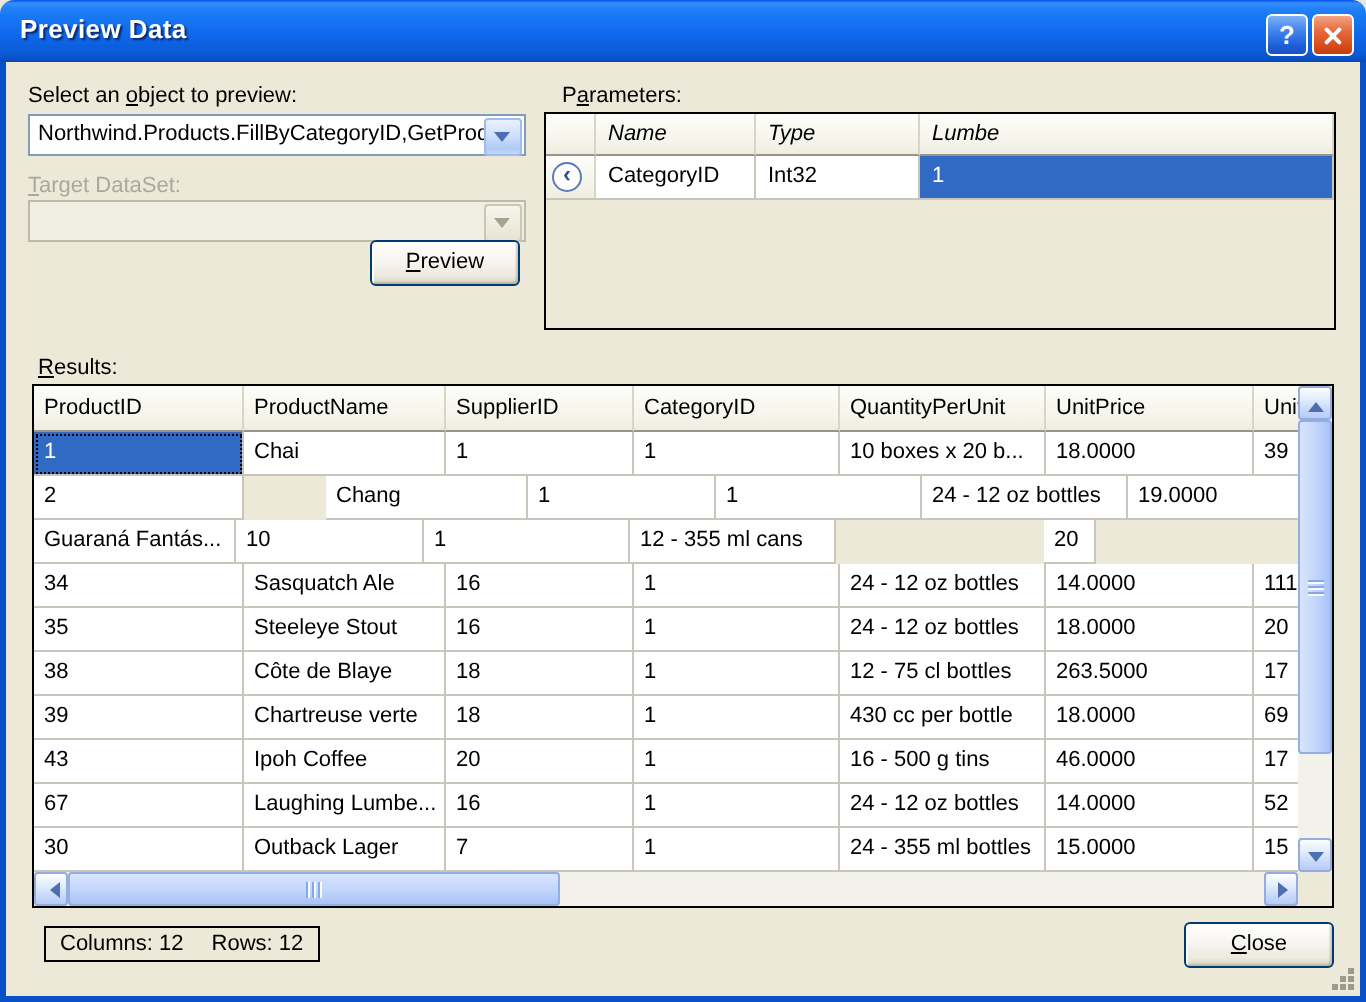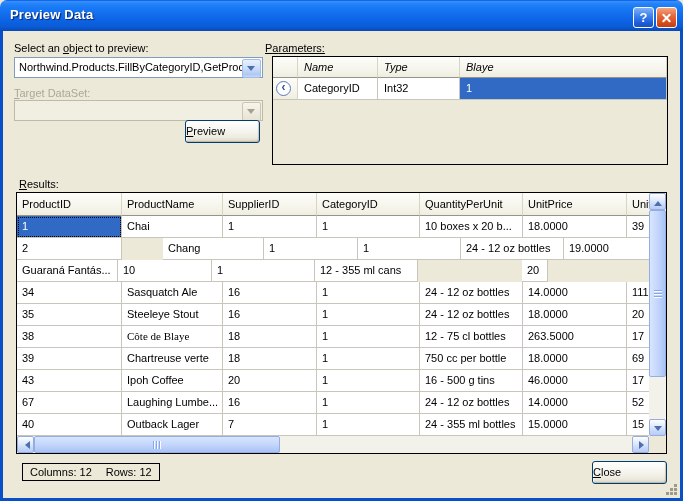--- a/index.html
+++ b/index.html
@@ -32,21 +32,21 @@
   .combo{position:absolute;box-sizing:border-box;height:21px;border:1px solid #7F9DB9;background:#fff;}
   .combo .ctext{position:absolute;left:4px;top:3px;right:19px;white-space:nowrap;overflow:hidden;}
   .carrow{position:absolute;top:1px;right:1px;width:17px;height:17px;border:1px solid #9EBCF0;border-radius:2px;
     background:linear-gradient(180deg,#E9F1FD 0%,#CFE0FA 45%,#AFC9F4 85%,#C6D8F4 100%);}
   .carrow::after{content:"";position:absolute;left:4px;top:6px;border:4px solid transparent;border-top:5px solid #4D6FB0;}
   .combo.off{border-color:#BDBAA9;background:#F1EFE2;}
   .combo.off .carrow{border-color:#C9C6B4;background:linear-gradient(180deg,#F7F5EC,#E7E4D4);}
   .combo.off .carrow::after{border-top-color:#A5A293;}
 
   
-  .xpbtn{position:absolute;box-sizing:border-box;border:1px solid #003C74;border-radius:3px;padding-top:4px;
+  .xpbtn{position:absolute;box-sizing:border-box;border:1px solid #003C74;border-radius:3px;text-align:center;padding-top:4px;
     background:linear-gradient(180deg,#FFFFFF 0%,#F6F5F0 45%,#EDEBE0 78%,#DCD8C6 100%);
     box-shadow:inset 1px 1px 0 #fff, inset -1px -1px 1px rgba(150,140,110,.45);cursor:default;}
 
   
   .pgrid{position:absolute;left:272px;top:56px;width:396px;height:109px;box-sizing:border-box;
     border:1px solid #000;background:#ECE9D8;overflow:hidden;}
   .phdr{display:flex;height:21px;}
   .phcell{box-sizing:border-box;flex:none;padding:4px 0 0 6px;overflow:hidden;white-space:nowrap;
     background:linear-gradient(180deg,#FDFDFA 0%,#F5F4EA 70%,#EFEDE0 100%);
     border-right:1px solid #D8D5C4;border-bottom:1px solid #97948A;font-style:italic;}
@@ -129,28 +129,28 @@
 
   <div class="lbl dis" style="left:14px;top:87px;"><span></span><span class="u">T</span><span>arget DataSet:</span></div>
 
   <div class="combo off" style="left:14px;top:100px;width:249px;">
     <span class="ctext"></span>
     <div class="carrow"></div>
   </div>
 
   <div class="xpbtn" style="left:185px;top:120px;width:75px;height:23px;"><span></span><span class="u">P</span><span>review</span></div>
 
-  <div class="lbl" style="left:265px;top:42px;text-decoration:underline;"><span>P</span><span class="u">a</span><span>rameters:</span></div>
+  <div class="lbl" style="left:281px;top:42px;"><span>P</span><span class="u">a</span><span>rameters:</span></div>
 
   <div class="pgrid">
     <div class="phdr">
       <div class="phcell pc0"></div>
       <div class="phcell pc1">Name</div>
       <div class="phcell pc2">Type</div>
-      <div class="phcell pc3">Blaye</div>
+      <div class="phcell pc3">Lumbe</div>
     </div>
     <div class="prow">
       <div class="prhcell pc0">
         <span class="picon">‹</span>
       </div>
       <div class="pcell pc1">CategoryID</div>
       <div class="pcell pc2">Int32</div>
       <div class="pcell pc3 psel">1</div>
     </div>
   </div>
@@ -208,33 +208,33 @@
             <div class="gcell" style="width: 105px;">35</div>
             <div class="gcell" style="width: 101px;">Steeleye Stout</div>
             <div class="gcell" style="width: 94px;">16</div>
             <div class="gcell" style="width: 103px;">1</div>
             <div class="gcell" style="width: 103px;">24 - 12 oz bottles</div>
             <div class="gcell" style="width: 104px;">18.0000</div>
             <div class="gcell" style="width: 26px;">20</div>
           </div>
           <div class="grow">
             <div class="gcell" style="width: 105px;">38</div>
-            <div class="gcell" style="width: 101px; font-family: Liberation Serif, serif;">Côte de Blaye</div>
+            <div class="gcell" style="width: 101px;">Côte de Blaye</div>
             <div class="gcell" style="width: 94px;">18</div>
             <div class="gcell" style="width: 103px;">1</div>
             <div class="gcell" style="width: 103px;">12 - 75 cl bottles</div>
             <div class="gcell" style="width: 104px;">263.5000</div>
             <div class="gcell" style="width: 26px;">17</div>
           </div>
           <div class="grow">
             <div class="gcell" style="width: 105px;">39</div>
             <div class="gcell" style="width: 101px;">Chartreuse verte</div>
             <div class="gcell" style="width: 94px;">18</div>
             <div class="gcell" style="width: 103px;">1</div>
-            <div class="gcell" style="width: 103px;">750 cc per bottle</div>
+            <div class="gcell" style="width: 103px;">430 cc per bottle</div>
             <div class="gcell" style="width: 104px;">18.0000</div>
             <div class="gcell" style="width: 26px;">69</div>
           </div>
           <div class="grow">
             <div class="gcell" style="width: 105px;">43</div>
             <div class="gcell" style="width: 101px;">Ipoh Coffee</div>
             <div class="gcell" style="width: 94px;">20</div>
             <div class="gcell" style="width: 103px;">1</div>
             <div class="gcell" style="width: 103px;">16 - 500 g tins</div>
             <div class="gcell" style="width: 104px;">46.0000</div>
@@ -243,21 +243,21 @@
           <div class="grow">
             <div class="gcell" style="width: 105px;">67</div>
             <div class="gcell" style="width: 101px;">Laughing Lumbe...</div>
             <div class="gcell" style="width: 94px;">16</div>
             <div class="gcell" style="width: 103px;">1</div>
             <div class="gcell" style="width: 103px;">24 - 12 oz bottles</div>
             <div class="gcell" style="width: 104px;">14.0000</div>
             <div class="gcell" style="width: 26px;">52</div>
           </div>
           <div class="grow">
-            <div class="gcell" style="width: 105px;">40</div>
+            <div class="gcell" style="width: 105px;">30</div>
             <div class="gcell" style="width: 101px;">Outback Lager</div>
             <div class="gcell" style="width: 94px;">7</div>
             <div class="gcell" style="width: 103px;">1</div>
             <div class="gcell" style="width: 103px;">24 - 355 ml bottles</div>
             <div class="gcell" style="width: 104px;">15.0000</div>
             <div class="gcell" style="width: 26px;">15</div>
           </div>
         </div>
     </div>
     <div class="vscroll">

